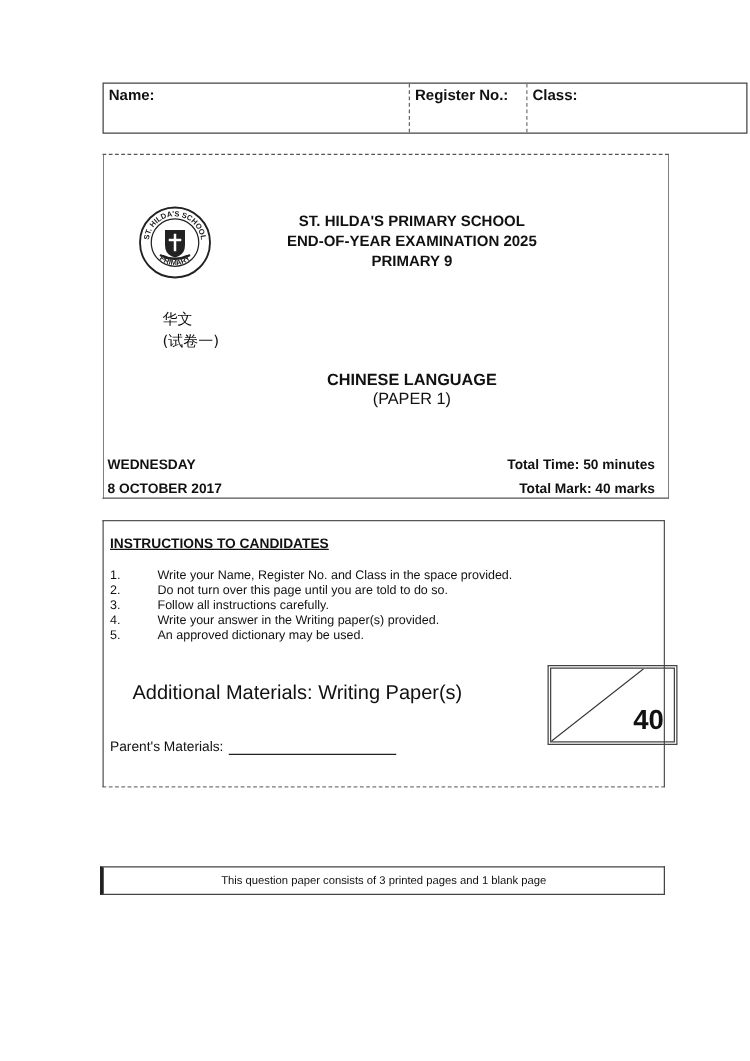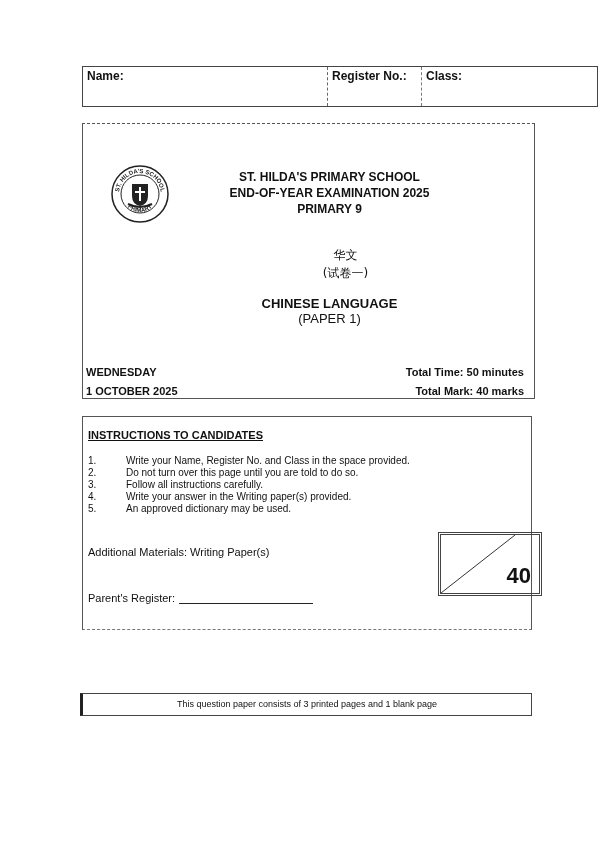--- a/index.html
+++ b/index.html
@@ -14,34 +14,34 @@
     .info-cell .lbl { position: absolute; top: 2px; left: 4px; font-weight: bold; font-size: 12px; }
     .cell-name { left: 0; width: 244px; }
     .cell-reg { left: 244px; width: 106px; border-left: 1px dashed #666; }
     .cell-class { left: 338px; width: 102px; border-left: 1px dashed #777; }
 
     
     .cover-box { left: 82px; top: 123px; width: 453px; height: 276px;
                  border: 1px solid #555; border-top: 1px dashed #555; box-sizing: border-box; }
     .crest { left: 27px; top: 40px; width: 60px; height: 60px; }
     .school-lines { left: 0; top: 45px; width: 100%; text-align: center; font-weight: bold; font-size: 12px; line-height: 16px; padding-left: 42px; box-sizing: border-box; }
-    .chinese-lines { left: 16px; top: 122px; width: 100%; text-align: center; font-size: 12px; line-height: 18px; padding-left: 42px; box-sizing: border-box; font-family: "DejaVu Sans", sans-serif; }
+    .chinese-lines { left: 5px; top: 122px; width: 100%; font-size: 12px; line-height: 18px; padding-left: 42px; box-sizing: border-box; font-family: "DejaVu Sans", sans-serif; }
     .subject { left: 0; top: 172px; width: 100%; text-align: center; font-size: 13px; line-height: 15px; padding-left: 42px; box-sizing: border-box; }
     .subject .main { font-weight: bold; }
     .day-date { left: 3px; top: 239px; font-weight: bold; font-size: 11px; line-height: 19px; }
     .totals { right: 10px; top: 239px; font-weight: bold; font-size: 11px; line-height: 19px; text-align: right; }
 
     
     .instr-box { left: 82px; top: 416px; width: 450px; height: 214px;
                  border: 1px solid #555; border-bottom: 1px dashed #777; box-sizing: border-box; }
     .instr-title { left: 5px; top: 12px; font-weight: bold; font-size: 11px; text-decoration: underline; }
     .instr-list { left: 5px; top: 38px; font-size: 10px; line-height: 12px; margin: 0; padding: 0; list-style: none; }
     .instr-list li { display: flex; }
     .instr-list .num { width: 38px; }
-    .add-mat { left: 5px; top: 129px; font-size: 11px; }
+    .add-mat { left: 23px; top: 129px; font-size: 16px; }
     .signature { left: 5px; top: 175px; font-size: 11px; }
     .sig-line { display: inline-block; width: 134px; border-bottom: 1px solid #222; margin-left: 4px; vertical-align: bottom; height: 10px; }
     .score-box { left: 355px; top: 115px; width: 104px; height: 64px; border: 3px double #444; box-sizing: border-box; }
     .score-box svg { position: absolute; left: 0; top: 0; }
     .score-val { right: 8px; bottom: 4px; font-weight: bold; font-size: 22px; }
 
     
     .footer-box { left: 80px; top: 693px; width: 452px; height: 23px;
                   border: 1px solid #444; border-left: 3px solid #222; box-sizing: border-box;
                   text-align: center; font-size: 9px; line-height: 21px; }
@@ -94,21 +94,21 @@
     <div>(试卷一)</div>
   </div>
 
   <div class="abs subject">
     <div class="main">CHINESE LANGUAGE</div>
     <div>(PAPER 1)</div>
   </div>
 
   <div class="abs day-date">
     <div>WEDNESDAY</div>
-    <div>1 OCTOBER 2025</div>
+    <div>8 OCTOBER 2017</div>
   </div>
 
   <div class="abs totals">
     <div>Total Time: 50 minutes</div>
     <div>Total Mark: 40 marks</div>
   </div>
 </div>
 
 <div class="abs instr-box">
   <div class="abs instr-title">INSTRUCTIONS TO CANDIDATES</div>
@@ -131,21 +131,21 @@
       </li>
     <li>
         <span class="num">5.</span>
         <span>An approved dictionary may be used.</span>
       </li>
   </ul>
 
   <div class="abs add-mat">Additional Materials: Writing Paper(s)</div>
 
   <div class="abs signature">
-    <span>Parent's Register:</span><span class="sig-line"></span>
+    <span>Parent's Materials:</span><span class="sig-line"></span>
   </div>
 
   <div class="abs score-box">
     <svg width="74" height="58" viewBox="0 0 74 58">
       <line x1="0" y1="58" x2="74" y2="0" stroke="#333" stroke-width="1"></line>
     </svg>
     <span class="abs score-val">40</span>
   </div>
 </div>
 

